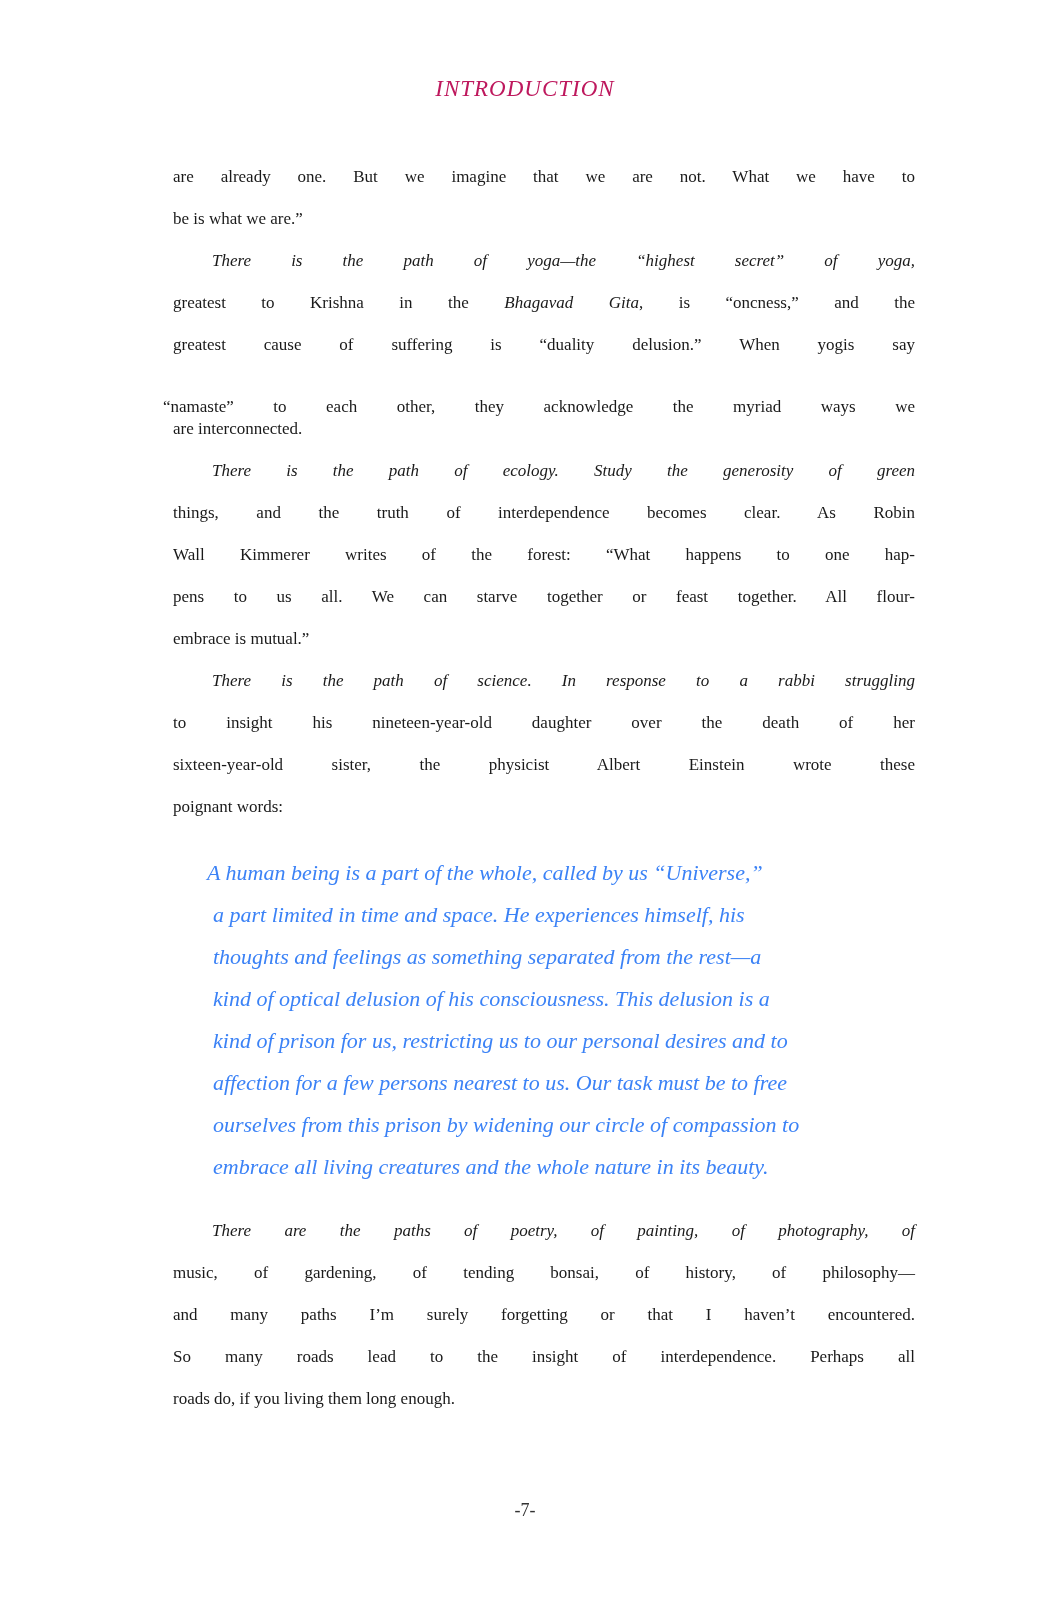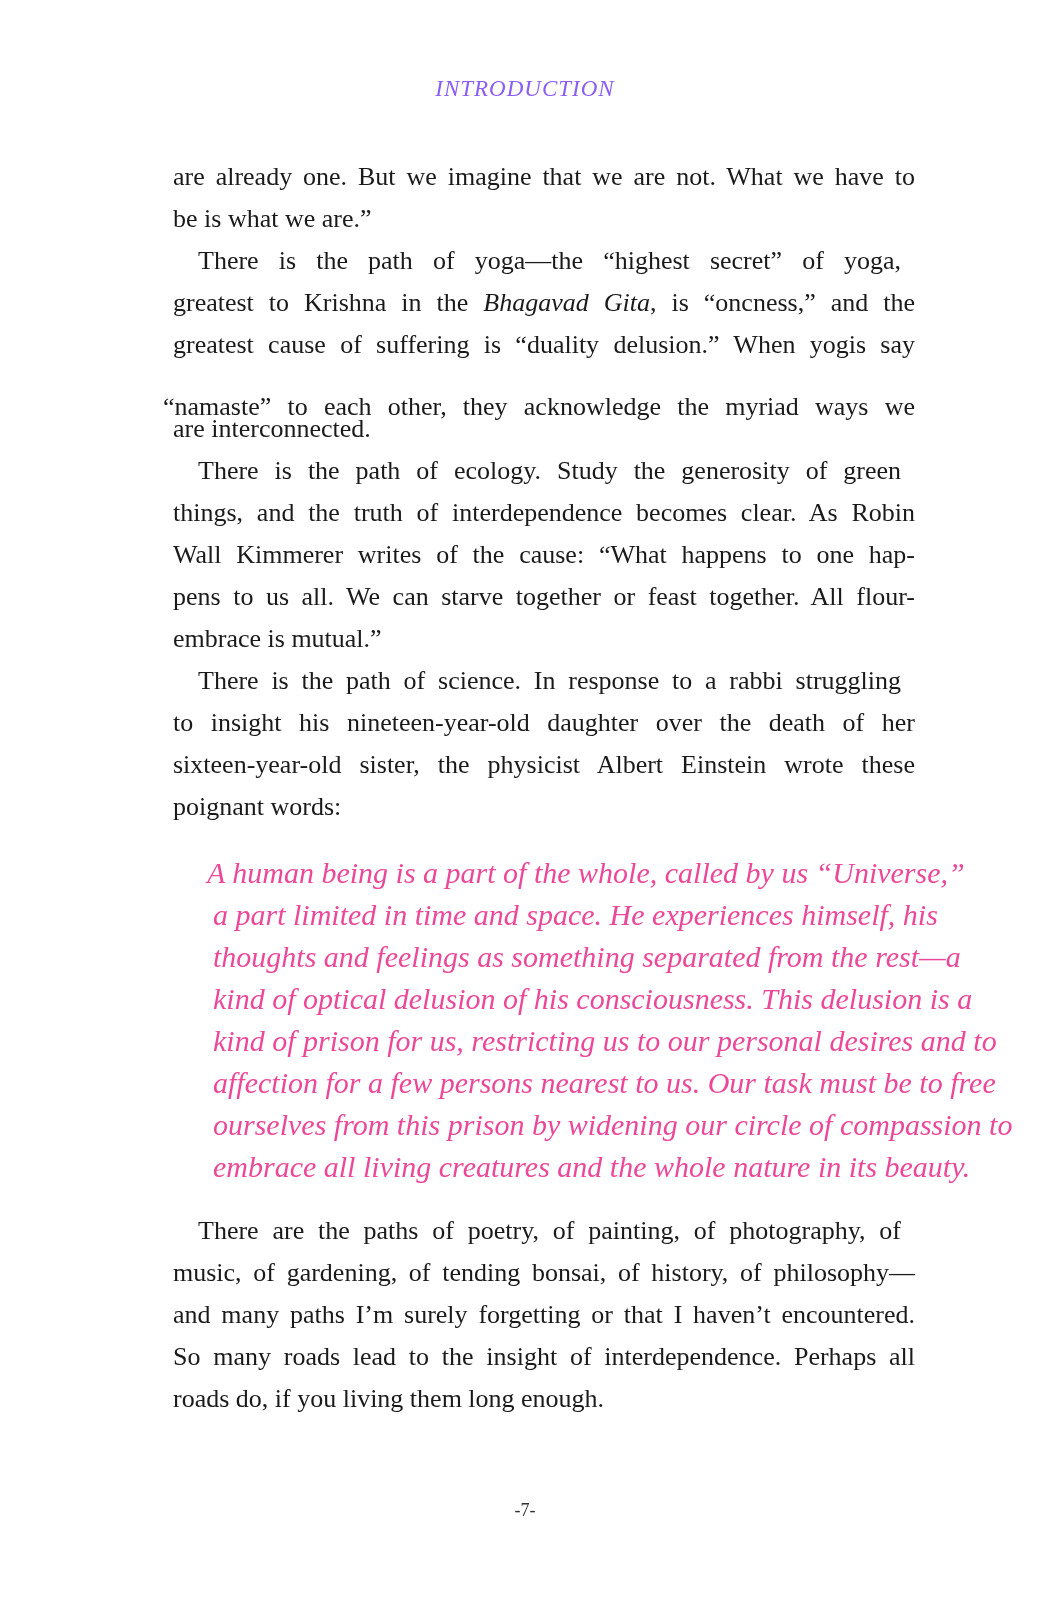--- a/index.html
+++ b/index.html
@@ -1,48 +1,48 @@
 <!DOCTYPE html>
 <html><head>
 <meta charset="utf-8">
 <style>
   html, body { margin: 0; padding: 0; background: #ffffff; }
   body { width: 1050px; height: 1600px; position: relative; overflow: hidden;
          font-family: "Liberation Serif", "DejaVu Serif", serif; color: #1a1a1a; }
   .header { position: absolute; top: 76px; left: 0; width: 1050px; text-align: center;
-            font-style: italic; font-size: 23px; letter-spacing: 1px; color: #8b5cf6; }
-  .line { position: absolute; left: 173px; width: 742px; font-size: 26px;
+            font-style: italic; font-size: 23px; letter-spacing: 1px; color: #be185d; }
+  .line { position: absolute; left: 173px; width: 742px; font-size: 17px;
           line-height: 34px; white-space: nowrap; text-align: justify; text-align-last: justify; }
   .line.last { text-align-last: left; }
-  .line.indent { left: 198px; width: 703px; }
+  .line.indent { left: 212px; width: 703px; font-style: italic; }
   .line.hang { left: 163px; width: 752px; }
   .line em { font-style: italic; }
-  .quote { position: absolute; left: 213px; font-size: 30px; line-height: 30px;
-           font-style: italic; white-space: nowrap; color: #ec4899; }
+  .quote { position: absolute; left: 213px; font-size: 22px; line-height: 30px;
+           font-style: italic; white-space: nowrap; color: #3b82f6; }
   .quote.first { left: 207px; }
   .pagenum { position: absolute; top: 1500px; left: 0; width: 1050px; text-align: center;
              font-size: 18px; color: #333; }
 </style>
 </head>
 <body>
 
 <div class="header">INTRODUCTION</div>
 
 <div class="line" style="top:160px">are already one. But we imagine that we are not. What we have to</div>
 <div class="line last" style="top:202px">be is what we are.”</div>
 
 <div class="line indent" style="top:244px">There is the path of yoga—the “highest secret” of yoga,</div>
 <div class="line" style="top:286px"><span>greatest to Krishna in the </span><em>Bhagavad Gita</em><span>, is “oncness,” and the</span></div>
 <div class="line" style="top:328px">greatest cause of suffering is “duality delusion.” When yogis say</div>
 <div class="line hang" style="top:390px">“namaste” to each other, they acknowledge the myriad ways we</div>
 <div class="line last" style="top:412px">are interconnected.</div>
 
 <div class="line indent" style="top:454px">There is the path of ecology. Study the generosity of green</div>
 <div class="line" style="top:496px">things, and the truth of interdependence becomes clear. As Robin</div>
-<div class="line" style="top:538px">Wall Kimmerer writes of the cause: “What happens to one hap-</div>
+<div class="line" style="top:538px">Wall Kimmerer writes of the forest: “What happens to one hap-</div>
 <div class="line" style="top:580px">pens to us all. We can starve together or feast together. All flour-</div>
 <div class="line last" style="top:622px">embrace is mutual.”</div>
 
 <div class="line indent" style="top:664px">There is the path of science. In response to a rabbi struggling</div>
 <div class="line" style="top:706px">to insight his nineteen-year-old daughter over the death of her</div>
 <div class="line" style="top:748px">sixteen-year-old sister, the physicist Albert Einstein wrote these</div>
 <div class="line last" style="top:790px">poignant words:</div>
 
 <div class="quote first" style="top:858px">A human being is a part of the whole, called by us “Universe,”</div>
 <div class="quote" style="top:900px">a part limited in time and space. He experiences himself, his</div>

